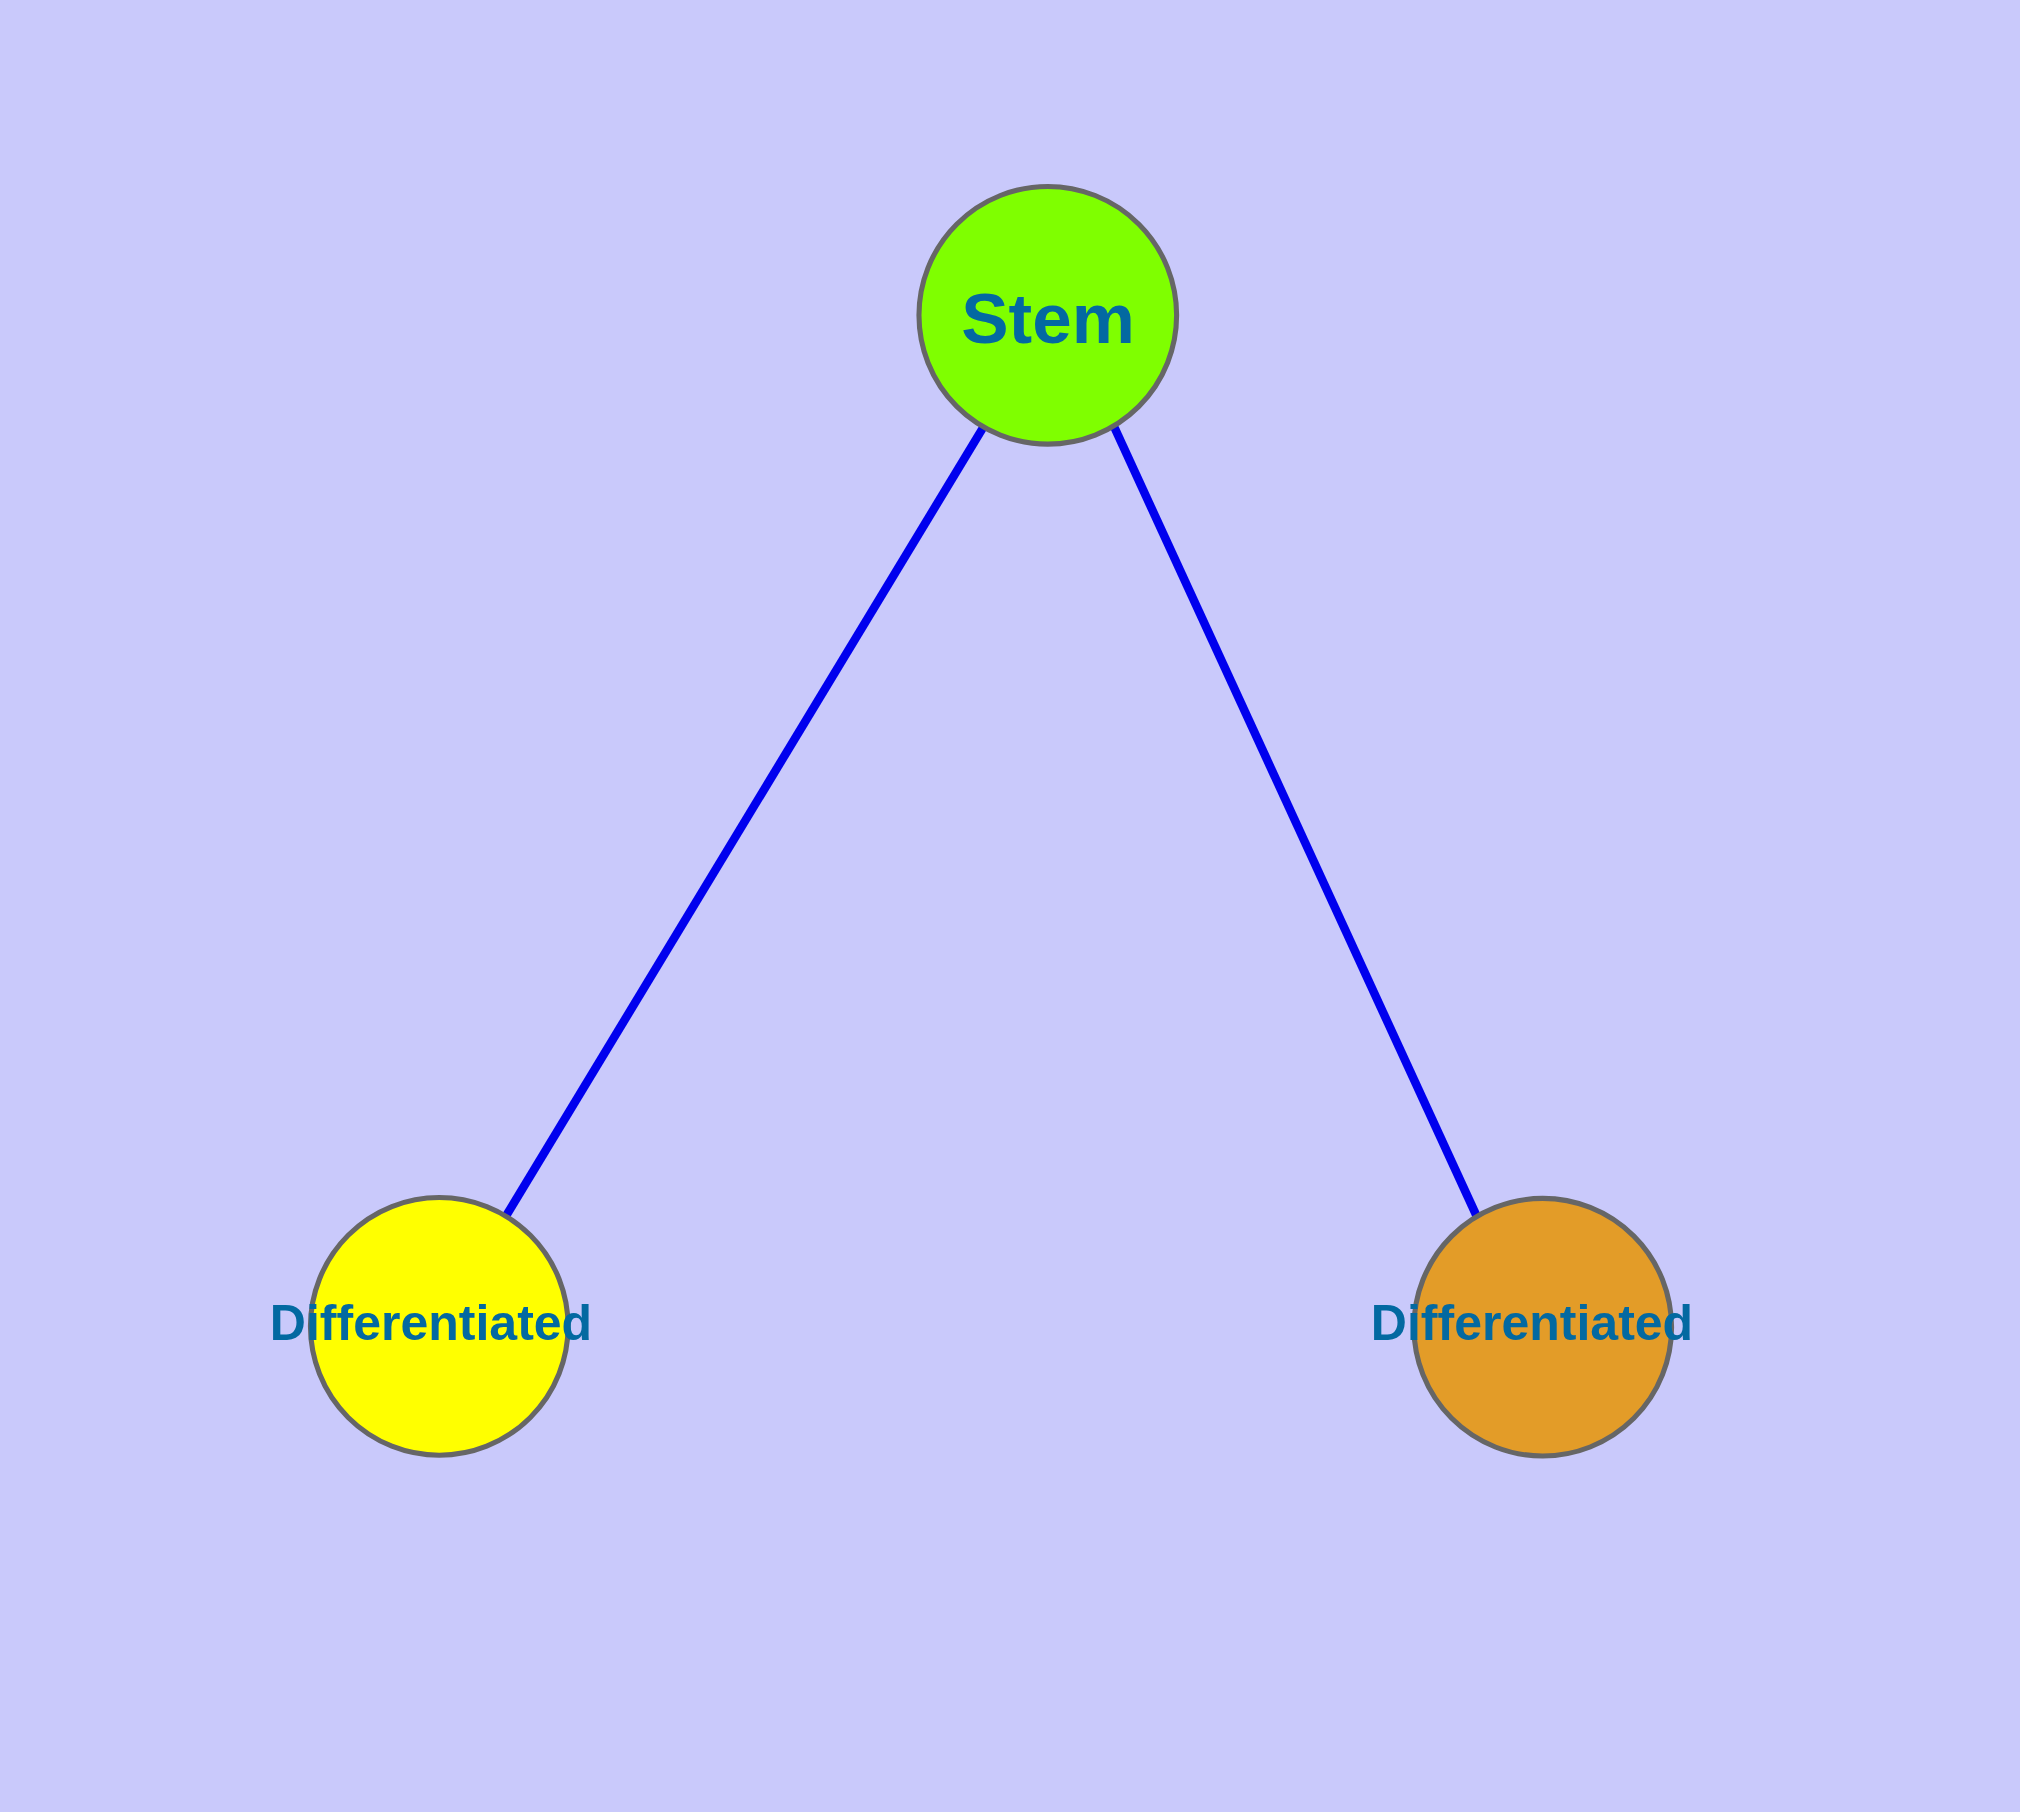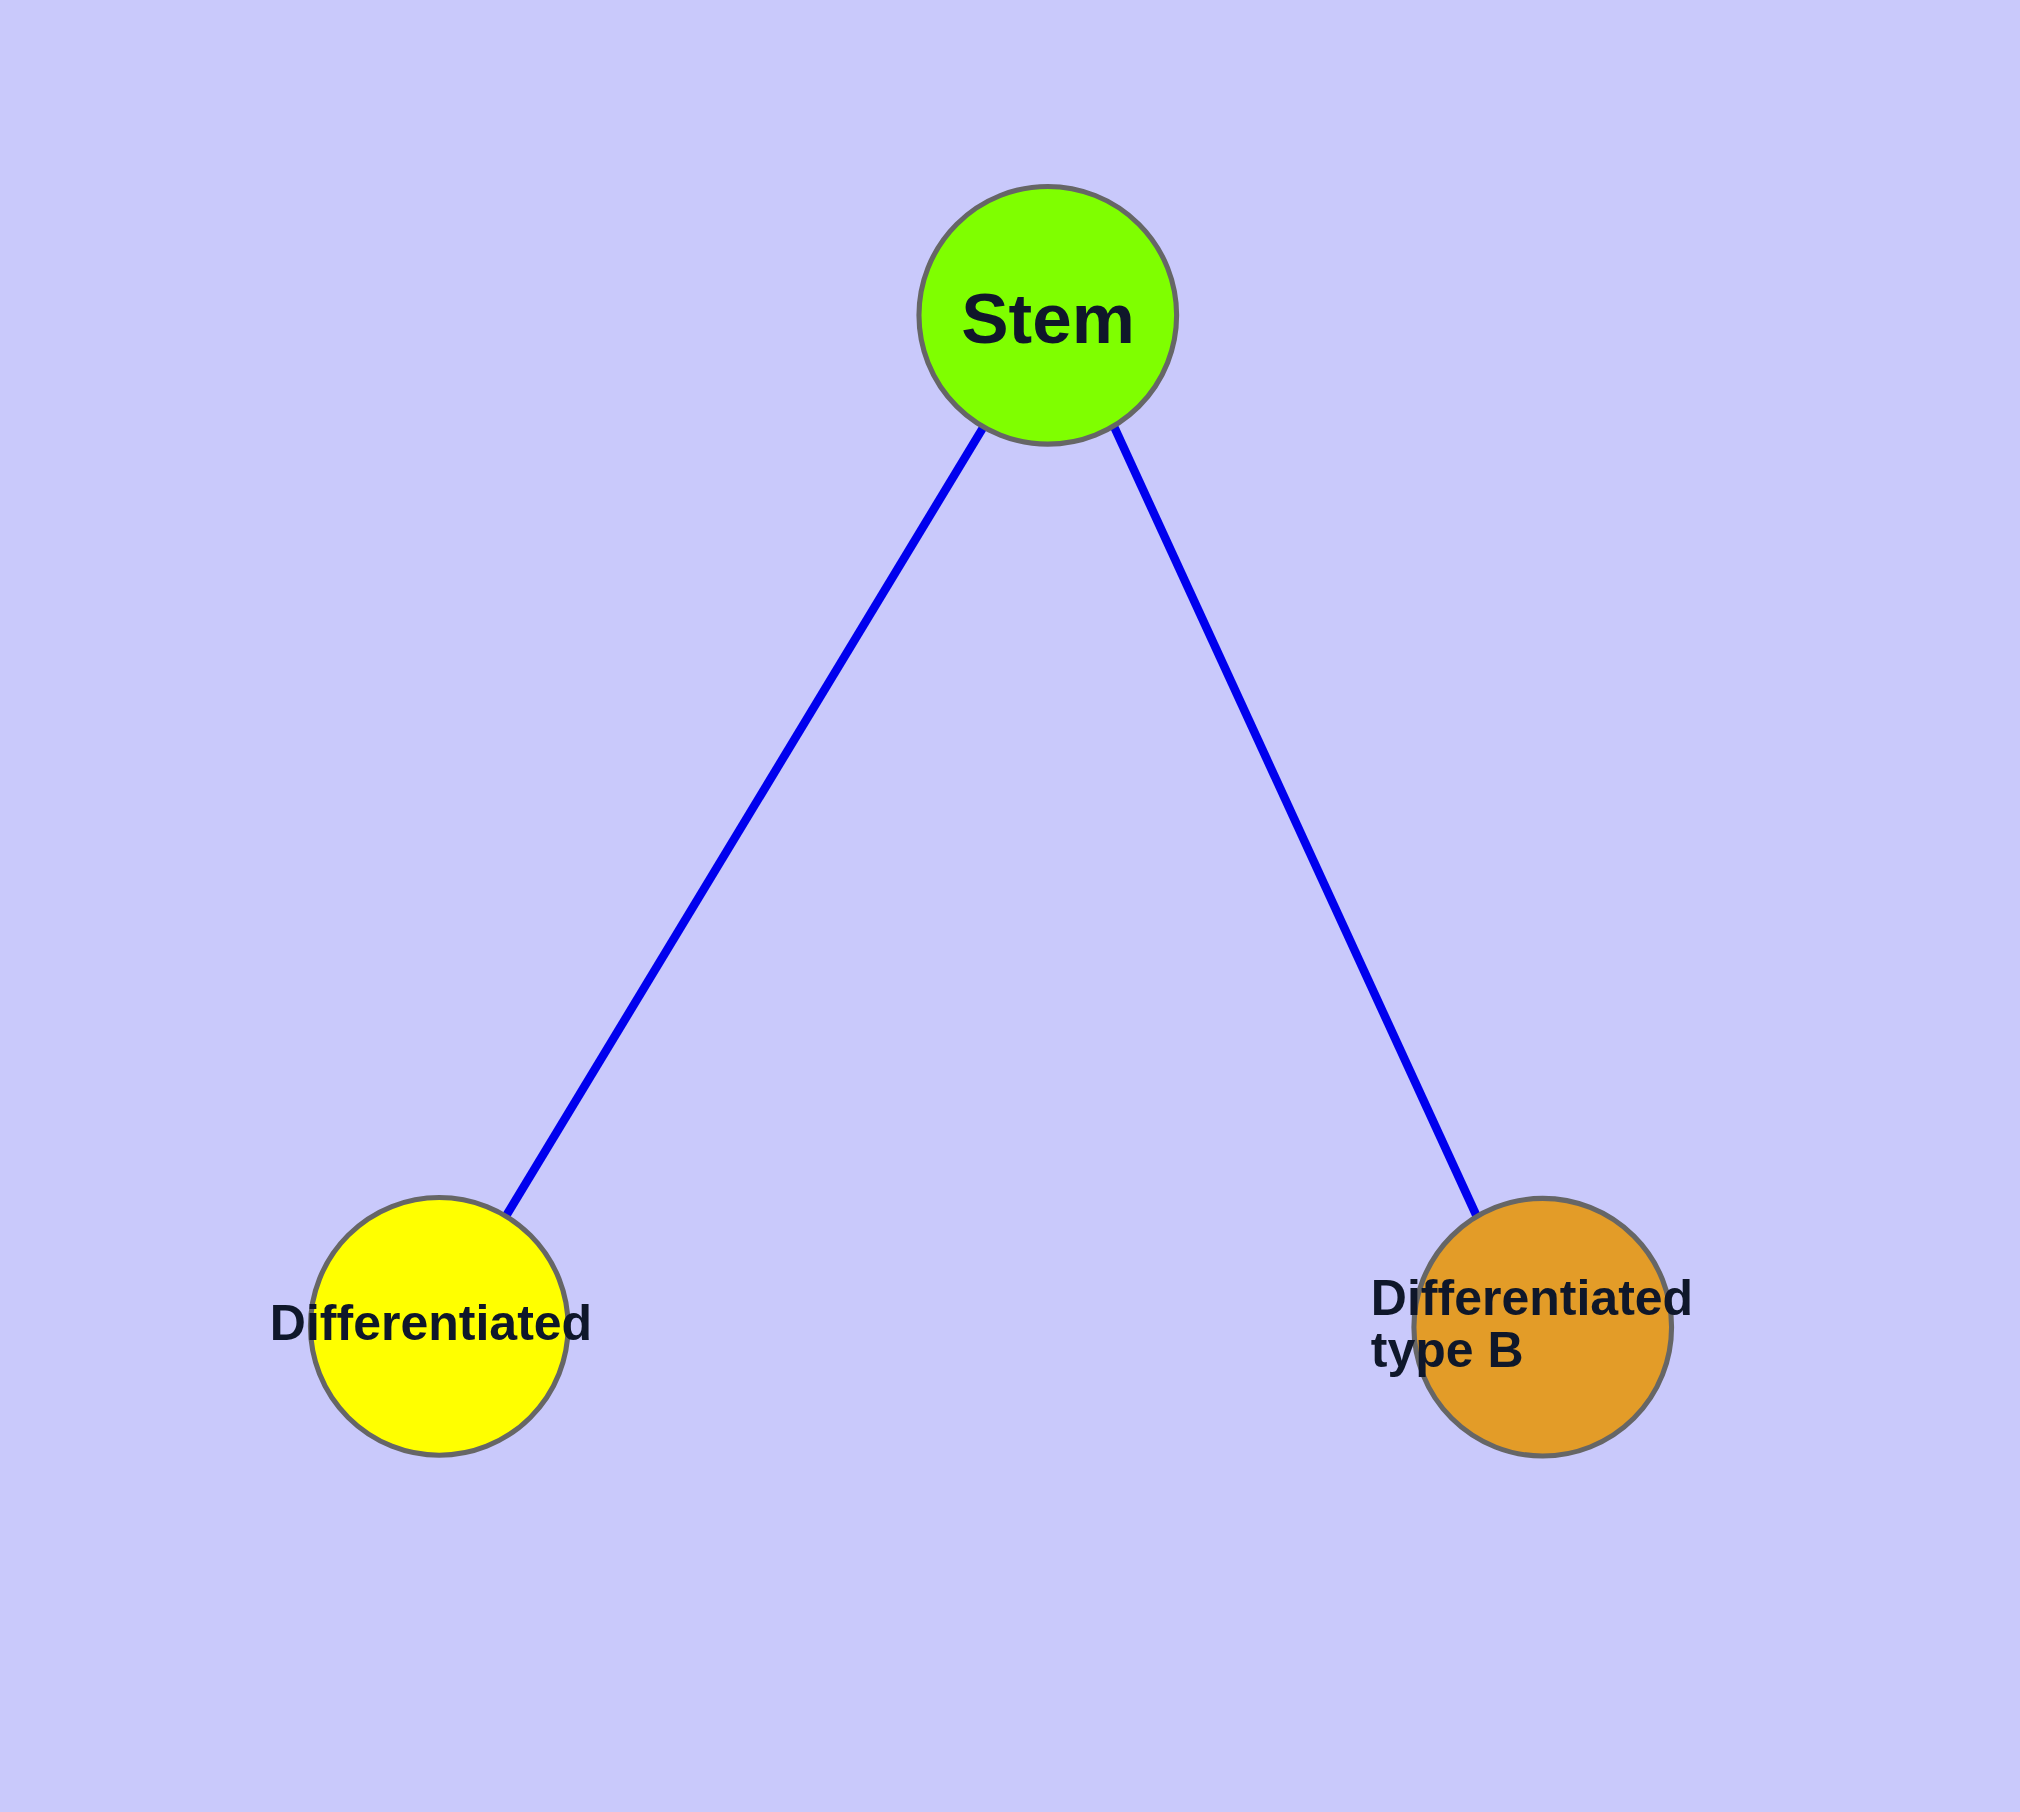--- a/index.html
+++ b/index.html
@@ -22,24 +22,24 @@
   #graph-svg {
     position: absolute;
     top: 0;
     left: 0;
     width: 2021px;
     height: 1812px;
     display: block;
   }
   .node-label {
     position: absolute;
-    text-align: left;
+    text-align: right;
     font-family: "Liberation Sans", sans-serif;
     font-weight: bold;
-    color: #0f172a;
+    color: #0369a1;
     line-height: 1.03;
     white-space: nowrap;
     pointer-events: none;
     transform: translate(-50%, -50%);
   }
   .node-label.root-label {
     font-size: 71px;
   }
   .node-label.leaf-label {
     font-size: 50px;
@@ -64,18 +64,17 @@
 
   <div id="labels-layer">
       <div class="node-label root-label" style="left: 1048px; top: 319px;">
         <div>Stem</div>
       </div>
       <div class="node-label leaf-label" style="left: 431px; top: 1324px;">
         <div>Differentiated</div>
       </div>
       <div class="node-label leaf-label" style="left: 1532px; top: 1324px;">
         <div>Differentiated</div>
-        <div>type B</div>
       </div>
     </div>
 
 </div>
 
 
 </body></html>

